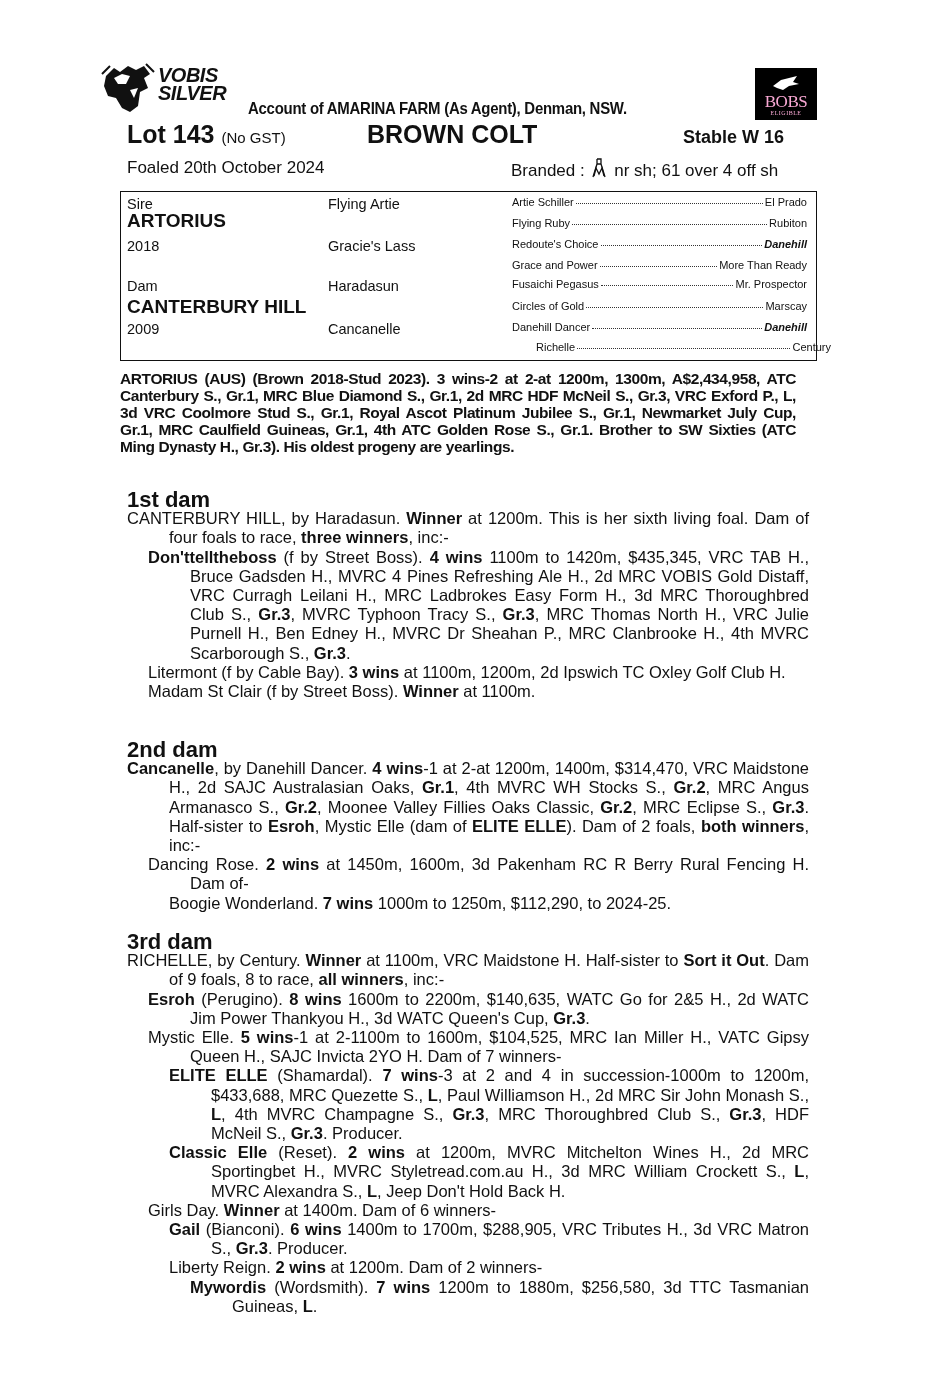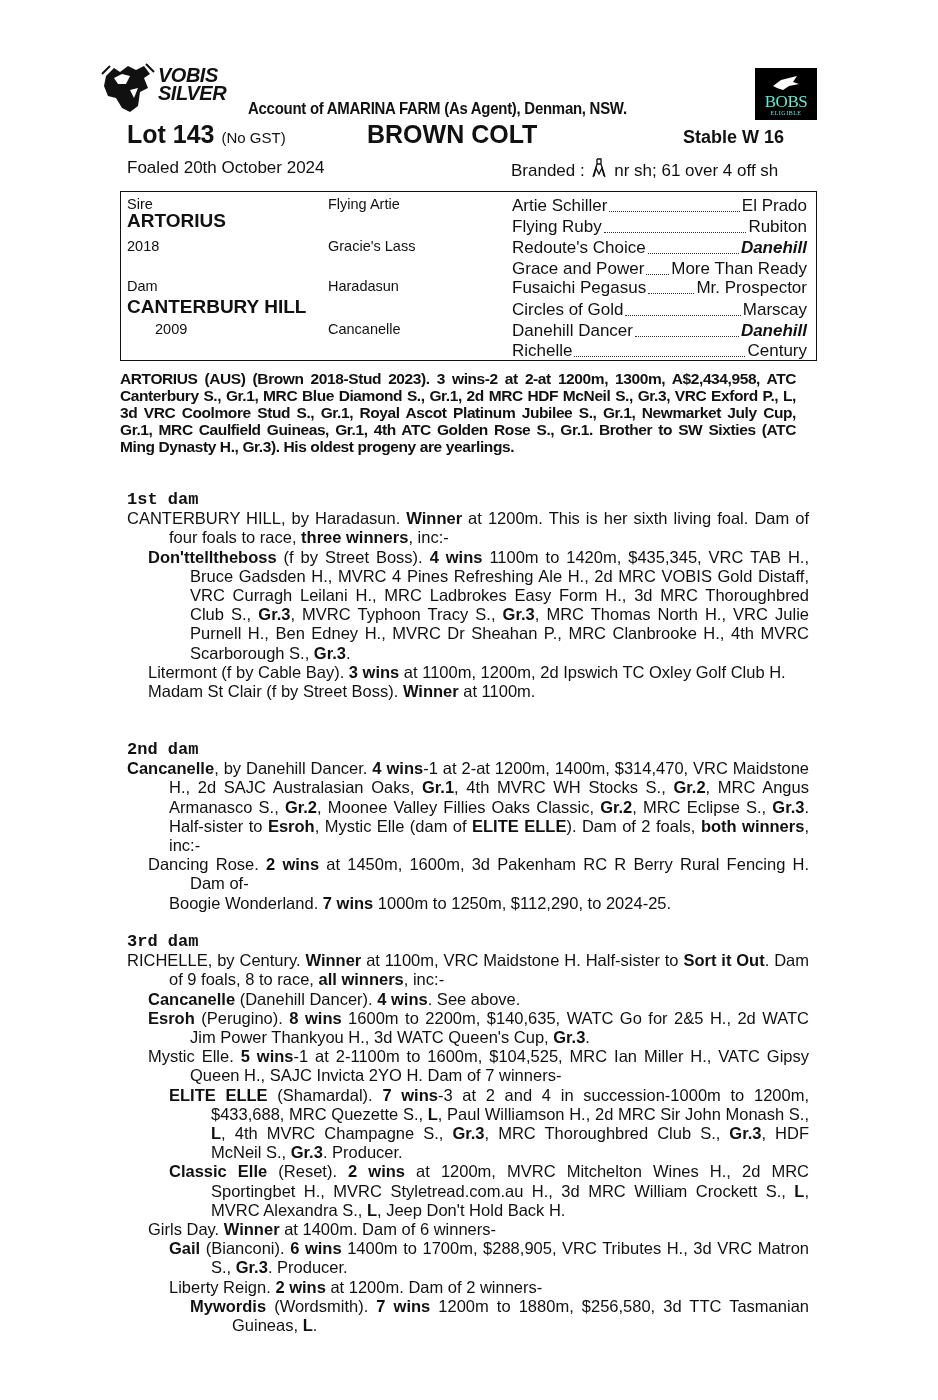--- a/index.html
+++ b/index.html
@@ -4,43 +4,43 @@
 <style>
   html, body { margin: 0; padding: 0; background: #ffffff; }
   body { width: 938px; height: 1400px; position: relative; overflow: hidden;
          font-family: "Liberation Sans", sans-serif; color: #111; }
   .abs { position: absolute; }
   .logo { left: 100px; top: 62px; width: 140px; height: 52px; }
   .logo svg { position: absolute; left: 0; top: 0; }
   .logo-text { position: absolute; left: 58px; top: 4px; font-weight: 900; font-style: italic;
                font-size: 20px; line-height: 18px; letter-spacing: -0.5px; }
   .account { left: 248px; top: 99px; font-size: 17px; font-weight: bold; letter-spacing: -0.3px; transform: scaleX(0.88); transform-origin: left; white-space: nowrap; }
-  .bobs { left: 755px; top: 68px; width: 62px; height: 52px; background: #000; color: #5eead4; text-align: center; }
+  .bobs { left: 755px; top: 68px; width: 62px; height: 52px; background: #000; color: #f9a8d4; text-align: center; }
   .bobs .b1 { position: absolute; top: 26px; left: 0; width: 100%; font-family: "Liberation Serif", serif; font-size: 17px; line-height: 16px; letter-spacing: -0.5px; }
   .bobs .b2 { position: absolute; top: 42px; left: 0; width: 100%; font-family: "Liberation Serif", serif; font-size: 6px; letter-spacing: 0.5px; }
   .bobs svg { position: absolute; left: 16px; top: 6px; }
   .lot { left: 127px; top: 120px; font-size: 25px; font-weight: 900; }
   .lot small { font-size: 15px; font-weight: normal; }
   .colt { left: 367px; top: 120px; font-size: 25px; font-weight: 900; }
   .stable { left: 683px; top: 127px; font-size: 18px; font-weight: 900; }
   .foaled { left: 127px; top: 158px; font-size: 17px; }
   .branded { left: 511px; top: 158px; font-size: 17px; white-space: nowrap; }
   .brand-icon { display: inline-block; vertical-align: -2px; }
 
   .ped { left: 120px; top: 191px; width: 695px; height: 168px; border: 1.5px solid #111; }
   .ped .cell { position: absolute; font-size: 14.5px; white-space: nowrap; }
   .ped .big { font-size: 19px; font-weight: 900; }
-  .g3 { position: absolute; left: 391px; width: 295px; font-size: 17px; display: flex; white-space: nowrap; }
+  .g3 { position: absolute; left: 391px; width: 295px; font-size: 11px; display: flex; white-space: nowrap; }
   .g3 .dots { flex: 1; border-bottom: 1.5px dotted #333; margin: 0 2px 4px 2px; }
   .g3 .sire-bold { font-weight: 900; font-style: italic; }
 
   .blurb { left: 120px; top: 370px; width: 676px; font-size: 15.5px; font-weight: 900; line-height: 17px; text-align: justify; letter-spacing: -0.4px; }
 
   .section { position: absolute; left: 127px; width: 682px; font-size: 16.5px; line-height: 19.2px; }
-  .h { font-weight: 900; font-size: 17px; font-family: Liberation Mono, monospace; }
+  .h { font-weight: 900; font-size: 22px; }
   .p { text-align: justify; }
   .i0 { padding-left: 42px; text-indent: -42px; }
   .i1 { padding-left: 63px; text-indent: -42px; }
   .i2 { padding-left: 84px; text-indent: -42px; }
   .i3 { padding-left: 105px; text-indent: -42px; }
   b { font-weight: 900; }
 </style>
 </head>
 <body>
 
@@ -83,21 +83,21 @@
   </svg>
   <span>nr sh; 61 over 4 off sh</span>
 </div>
 
 <div class="abs ped">
   <div class="cell" style="left:6px;top:4px;">Sire</div>
   <div class="cell big" style="left:6px;top:18px;">ARTORIUS</div>
   <div class="cell" style="left:6px;top:46px;">2018</div>
   <div class="cell" style="left:6px;top:86px;">Dam</div>
   <div class="cell big" style="left:6px;top:104px;">CANTERBURY HILL</div>
-  <div class="cell" style="left:6px;top:129px;margin-left:28px;">2009</div>
+  <div class="cell" style="left:6px;top:129px;">2009</div>
 
   <div class="cell" style="left:207px;top:4px;">Flying Artie</div>
   <div class="cell" style="left:207px;top:46px;">Gracie's Lass</div>
   <div class="cell" style="left:207px;top:86px;">Haradasun</div>
   <div class="cell" style="left:207px;top:129px;">Cancanelle</div>
 
   <div class="g3" style="top:4px;">
       <span>Artie Schiller</span>
       <span class="dots"></span>
       <span>El Prado</span>
@@ -125,21 +125,21 @@
   <div class="g3" style="top:108px;">
       <span>Circles of Gold</span>
       <span class="dots"></span>
       <span>Marscay</span>
     </div>
   <div class="g3" style="top:129px;">
       <span>Danehill Dancer</span>
       <span class="dots"></span>
       <span class="sire-bold">Danehill</span>
     </div>
-  <div class="g3" style="top:149px;">
+  <div class="g3" style="top:149px;margin-left:24px;">
       <span>Richelle</span>
       <span class="dots"></span>
       <span>Century</span>
     </div>
 </div>
 
 <div class="abs blurb">ARTORIUS (AUS) (Brown 2018-Stud 2023). 3 wins-2 at 2-at 1200m, 1300m, A$2,434,958, ATC Canterbury S., Gr.1, MRC Blue Diamond S., Gr.1, 2d MRC HDF McNeil S., Gr.3, VRC Exford P., L, 3d VRC Coolmore Stud S., Gr.1, Royal Ascot Platinum Jubilee S., Gr.1, Newmarket July Cup, Gr.1, MRC Caulfield Guineas, Gr.1, 4th ATC Golden Rose S., Gr.1. Brother to SW Sixties (ATC Ming Dynasty H., Gr.3). His oldest progeny are yearlings.</div>
 
 <div class="section" style="top:490px;">
   <div class="h">1st dam</div>
@@ -157,21 +157,20 @@
       <div class="p i0"><b>Cancanelle</b><span>, by Danehill Dancer. </span><b>4 wins</b><span>-1 at 2-at 1200m, 1400m, $314,470, VRC Maidstone H., 2d SAJC Australasian Oaks, </span><b>Gr.1</b><span>, 4th MVRC WH Stocks S., </span><b>Gr.2</b><span>, MRC Angus Armanasco S., </span><b>Gr.2</b><span>, Moonee Valley Fillies Oaks Classic, </span><b>Gr.2</b><span>, MRC Eclipse S., </span><b>Gr.3</b><span>. Half-sister to </span><b>Esroh</b><span>, Mystic Elle (dam of </span><b>ELITE ELLE</b><span>). Dam of 2 foals, </span><b>both winners</b><span>, inc:-</span></div>
       <div class="p i1"><span>Dancing Rose. </span><b>2 wins</b><span> at 1450m, 1600m, 3d Pakenham RC R Berry Rural Fencing H. Dam of-</span></div>
       <div class="p i2"><span>Boogie Wonderland. </span><b>7 wins</b><span> 1000m to 1250m, $112,290, to 2024-25.</span></div>
     </div>
 </div>
 
 <div class="section" style="top:932px;">
   <div class="h">3rd dam</div>
   <div>
       <div class="p i0"><span>RICHELLE, by Century. </span><b>Winner</b><span> at 1100m, VRC Maidstone H. Half-sister to </span><b>Sort it Out</b><span>. Dam of 9 foals, 8 to race, </span><b>all winners</b><span>, inc:-</span></div>
-      <div class="p i1"><b>Cancanelle</b><span> (Danehill Dancer). </span><b>4 wins</b><span>. See above.</span></div>
       <div class="p i1"><b>Esroh</b><span> (Perugino). </span><b>8 wins</b><span> 1600m to 2200m, $140,635, WATC Go for 2&amp;5 H., 2d WATC Jim Power Thankyou H., 3d WATC Queen's Cup, </span><b>Gr.3</b><span>.</span></div>
       <div class="p i1"><span>Mystic Elle. </span><b>5 wins</b><span>-1 at 2-1100m to 1600m, $104,525, MRC Ian Miller H., VATC Gipsy Queen H., SAJC Invicta 2YO H. Dam of 7 winners-</span></div>
       <div class="p i2"><b>ELITE ELLE</b><span> (Shamardal). </span><b>7 wins</b><span>-3 at 2 and 4 in succession-1000m to 1200m, $433,688, MRC Quezette S., </span><b>L</b><span>, Paul Williamson H., 2d MRC Sir John Monash S., </span><b>L</b><span>, 4th MVRC Champagne S., </span><b>Gr.3</b><span>, MRC Thoroughbred Club S., </span><b>Gr.3</b><span>, HDF McNeil S., </span><b>Gr.3</b><span>. Producer.</span></div>
       <div class="p i2"><b>Classic Elle</b><span> (Reset). </span><b>2 wins</b><span> at 1200m, MVRC Mitchelton Wines H., 2d MRC Sportingbet H., MVRC Styletread.com.au H., 3d MRC William Crockett S., </span><b>L</b><span>, MVRC Alexandra S., </span><b>L</b><span>, Jeep Don't Hold Back H.</span></div>
       <div class="p i1"><span>Girls Day. </span><b>Winner</b><span> at 1400m. Dam of 6 winners-</span></div>
       <div class="p i2"><b>Gail</b><span> (Bianconi). </span><b>6 wins</b><span> 1400m to 1700m, $288,905, VRC Tributes H., 3d VRC Matron S., </span><b>Gr.3</b><span>. Producer.</span></div>
       <div class="p i2"><span>Liberty Reign. </span><b>2 wins</b><span> at 1200m. Dam of 2 winners-</span></div>
       <div class="p i3"><b>Mywordis</b><span> (Wordsmith). </span><b>7 wins</b><span> 1200m to 1880m, $256,580, 3d TTC Tasmanian Guineas, </span><b>L</b><span>.</span></div>
     </div>
 </div>

